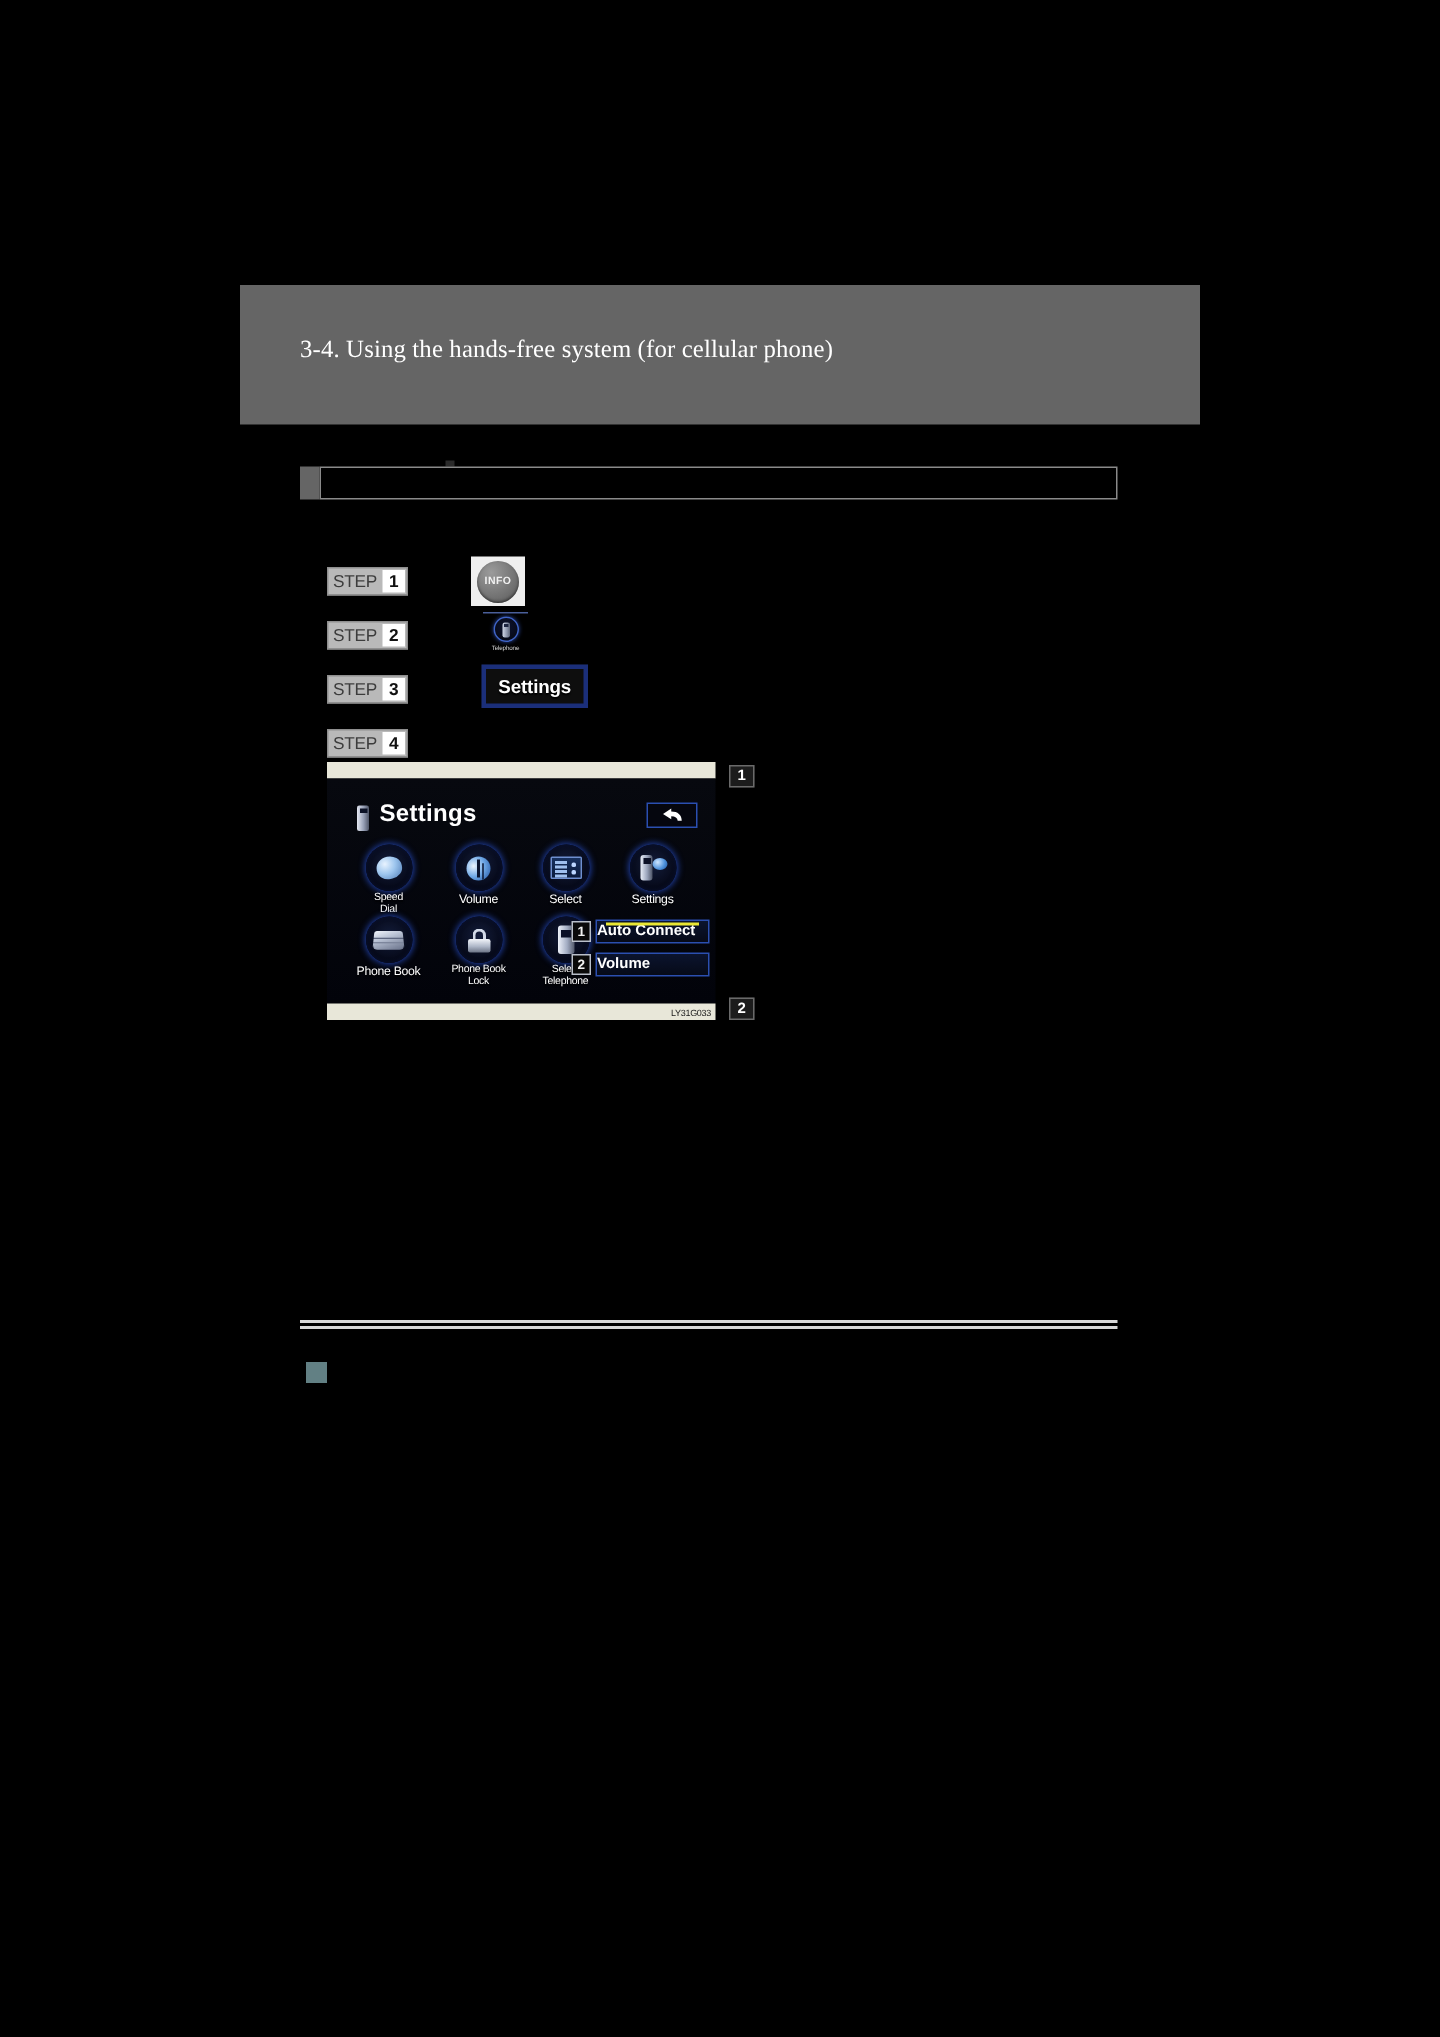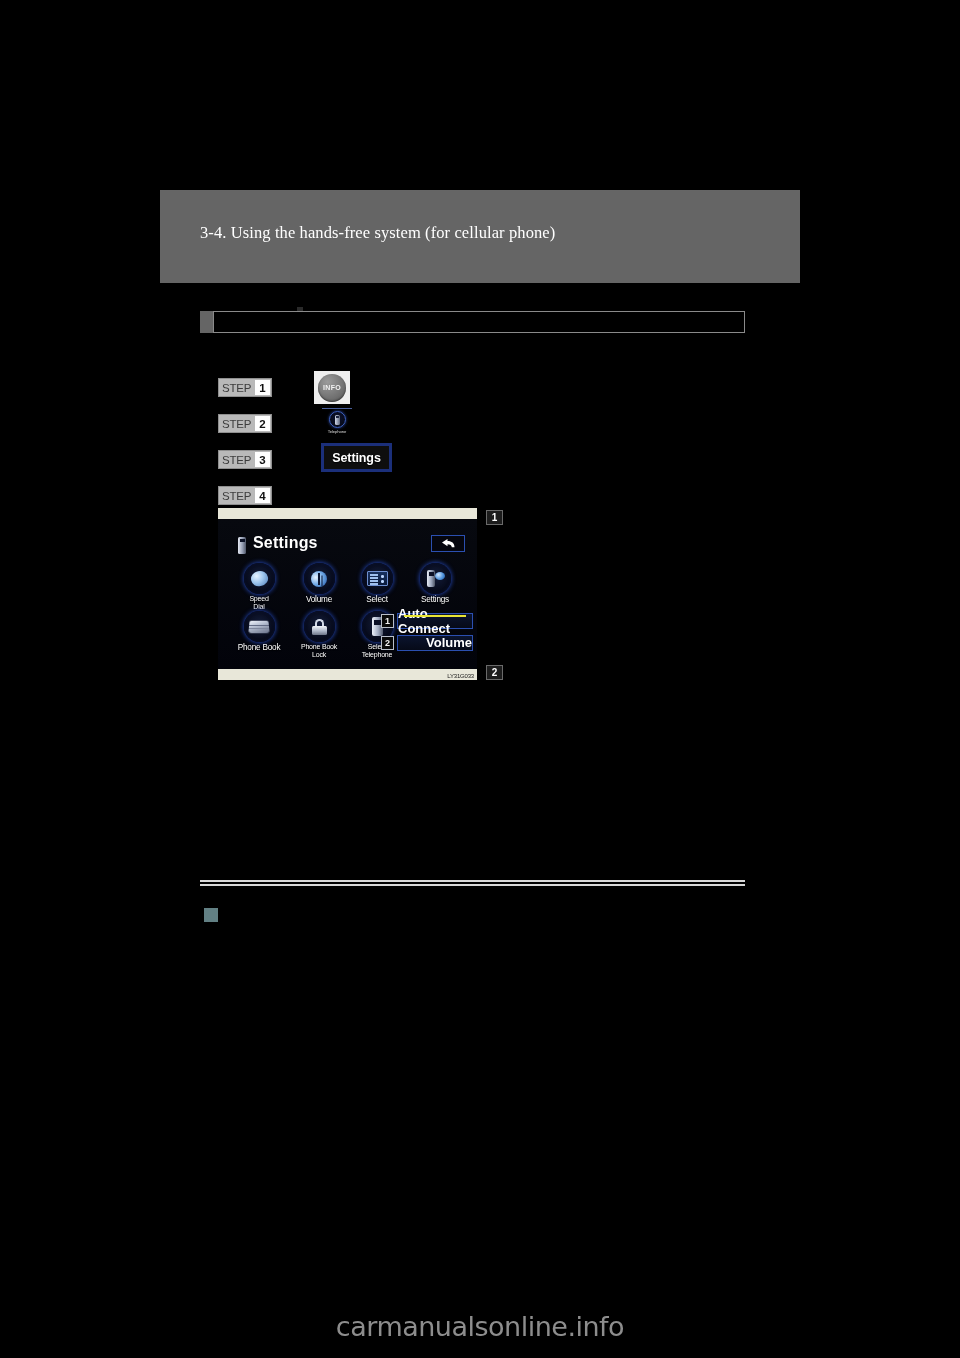--- a/index.html
+++ b/index.html
@@ -396,23 +396,23 @@
     font-weight: bold;
     display: flex; align-items: center; justify-content: center;
     margin-right: 3px;
   }
   .connect-btn {
     flex: 1;
     height: 16px;
     background: linear-gradient(180deg,#0b142e 0%,#060a18 100%);
     border: 1px solid #2b4fb0;
     color: #ffffff;
-    font-size: 13px;
+    font-size: 10px;
     font-weight: bold;
-    display: flex; align-items: center; justify-content: flex-end;
+    display: flex; align-items: center; justify-content: flex-start;
     position: relative;
   }
   .connect-btn.highlight:before {
     content:"";
     position:absolute; left:6px; top:1px;
     right:6px; height:2px;
     background:#e8e534;
   }
 
   
@@ -613,15 +613,14 @@
     </div>
   </div>
 
   <div class="callout c1">1</div>
   <div class="callout c2">2</div>
 
   <div class="rule"></div>
 
   <div class="bullet-square"></div>
 
-  <div class="watermark">carmanualsonline.info</div>
 
 </div>
 
 </body></html>

